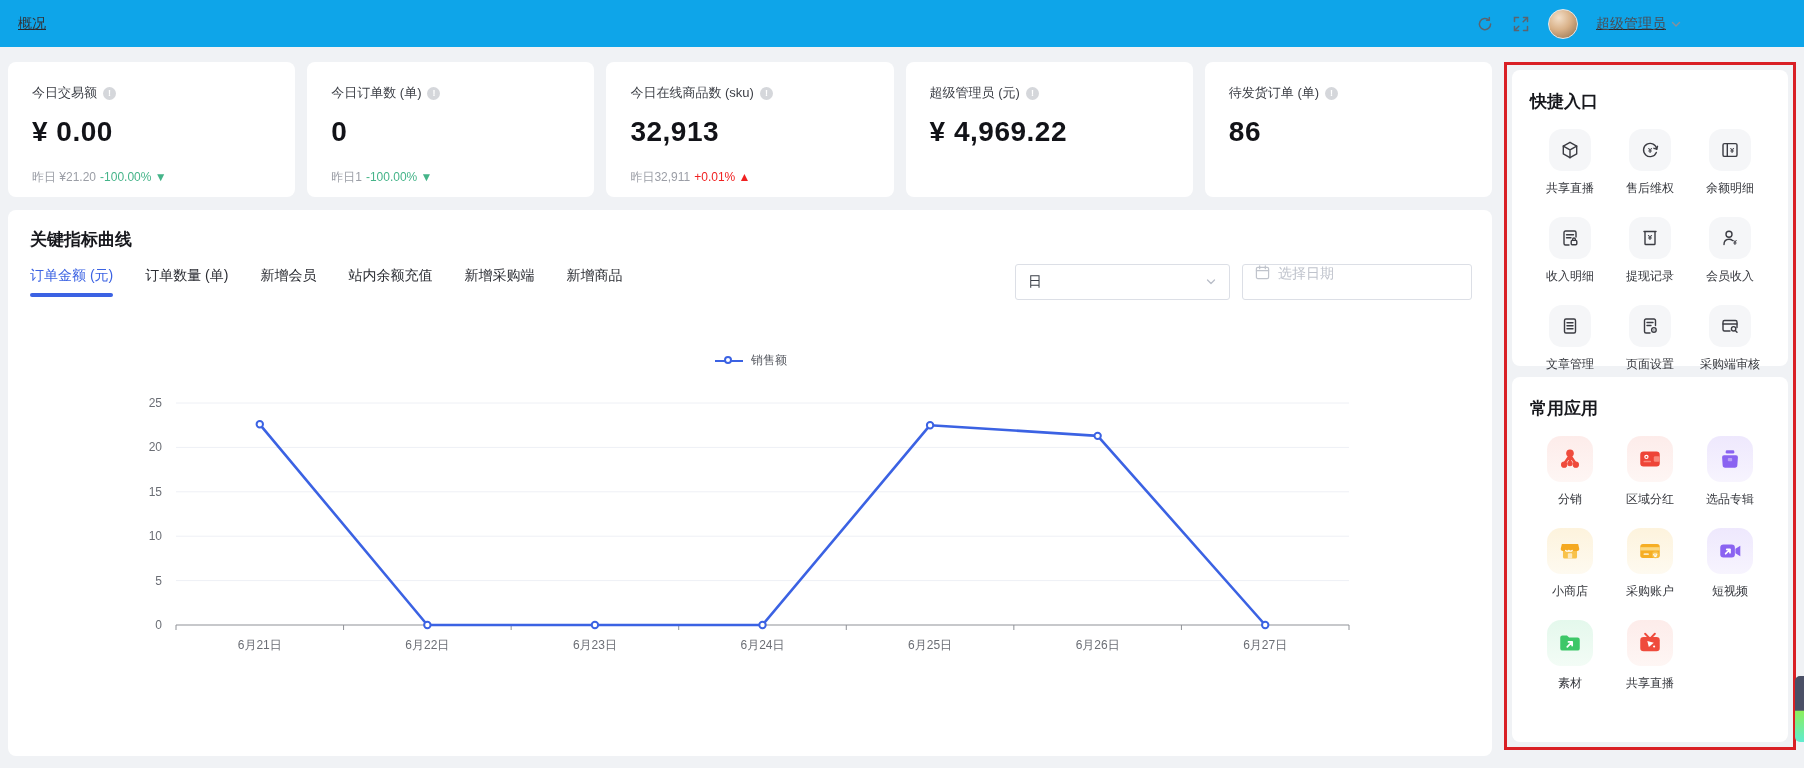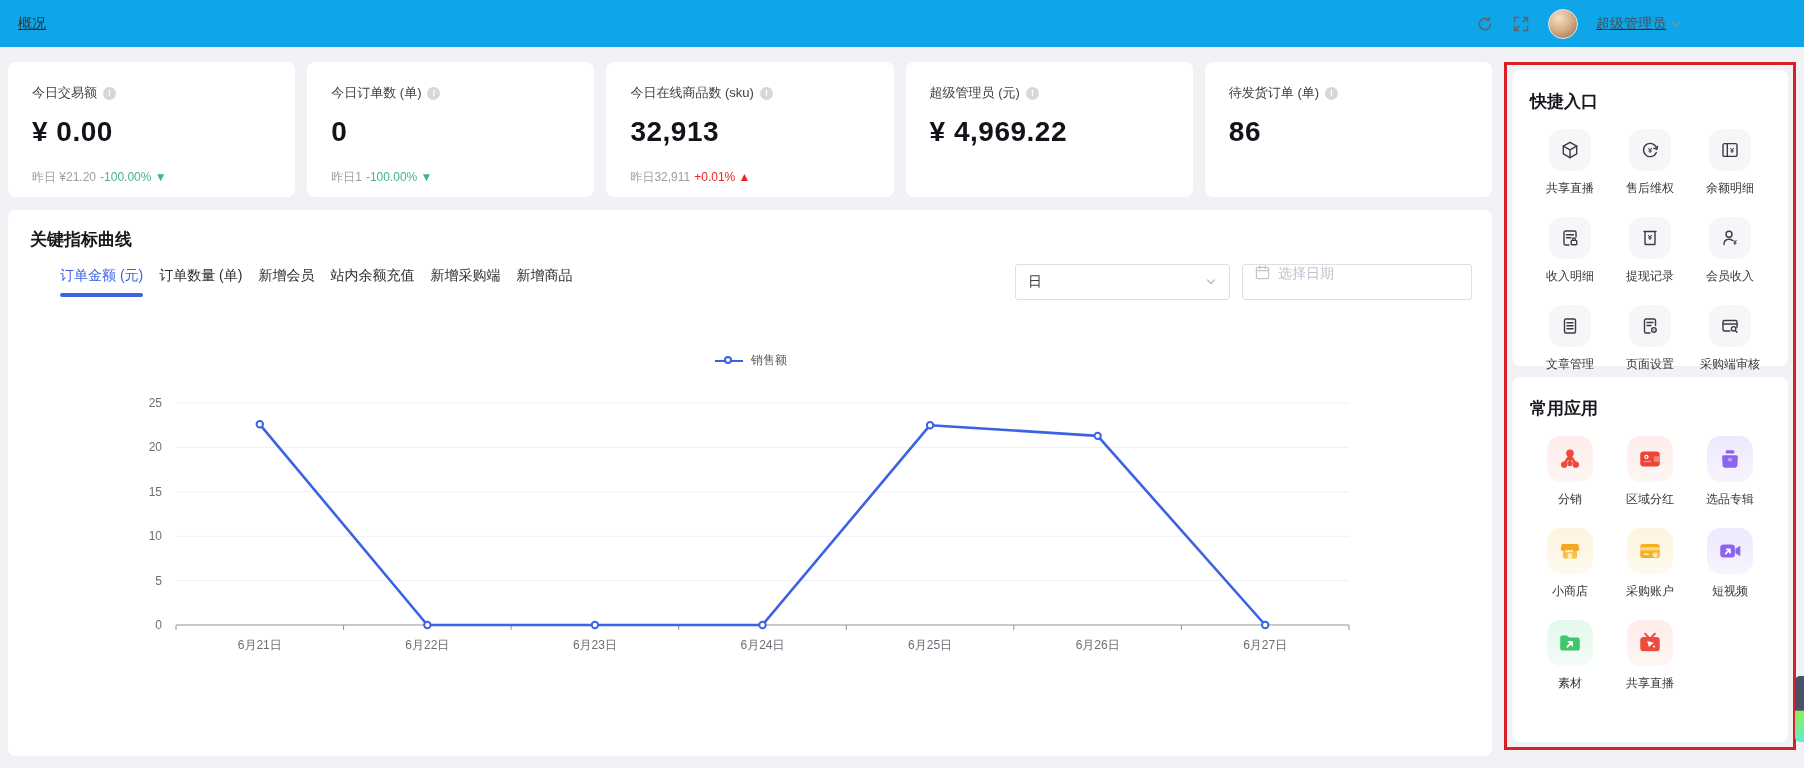--- a/index.html
+++ b/index.html
@@ -31,21 +31,21 @@
   .stat-value { margin-top:14px; font-size:28px; font-weight:600; color:#121318; letter-spacing:.5px; }
   .stat-sub { margin-top:21px; font-size:12px; color:#9b9ea6; }
   .stat-trend { margin-left:4px; }
   .stat-trend[data-trend="down"] { color:#45b489; }
   .stat-trend[data-trend="up"]   { color:#f02121; }
 
   
   .chart-card { margin-top:13px; height:546px; background:#fff; border-radius:8px; padding:18px 20px 0 22px; }
   .chart-title { font-size:17px; font-weight:bold; color:#17181d; height:24px; }
   .chart-controls-row { margin-top:12px; display:flex; align-items:center; justify-content:space-between; }
-  .tabs { display:flex; align-items:center; gap:16px;margin-left:30px; }
+  .tabs { display:flex; align-items:center; gap:32px; }
   .tab { font-size:14px; color:#2b2d33; padding-bottom:12px; position:relative; cursor:pointer; white-space:nowrap; }
   .tab.active { color:#3b62e3; }
   .tab.active::after { content:""; position:absolute; left:0; right:0; bottom:0;
     height:4px; border-radius:2px; background:#3b62e3; }
   .controls { display:flex; gap:12px; align-items:flex-start; }
   .select-box { width:215px; height:36px; border:1px solid #dcdfe6; border-radius:3px; background:#fff;
     display:flex; align-items:center; justify-content:space-between; padding:0 12px; font-size:14px; color:#3c4049; cursor:pointer; }
   .date-box { width:230px; height:36px; border:1px solid #dcdfe6; border-radius:3px; background:#fff;
     display:flex; gap:8px; padding:0 12px; font-size:14px; color:#bfc3cc; cursor:text; }
   .chev { width:12px; height:12px; color:#b9bec8; }

